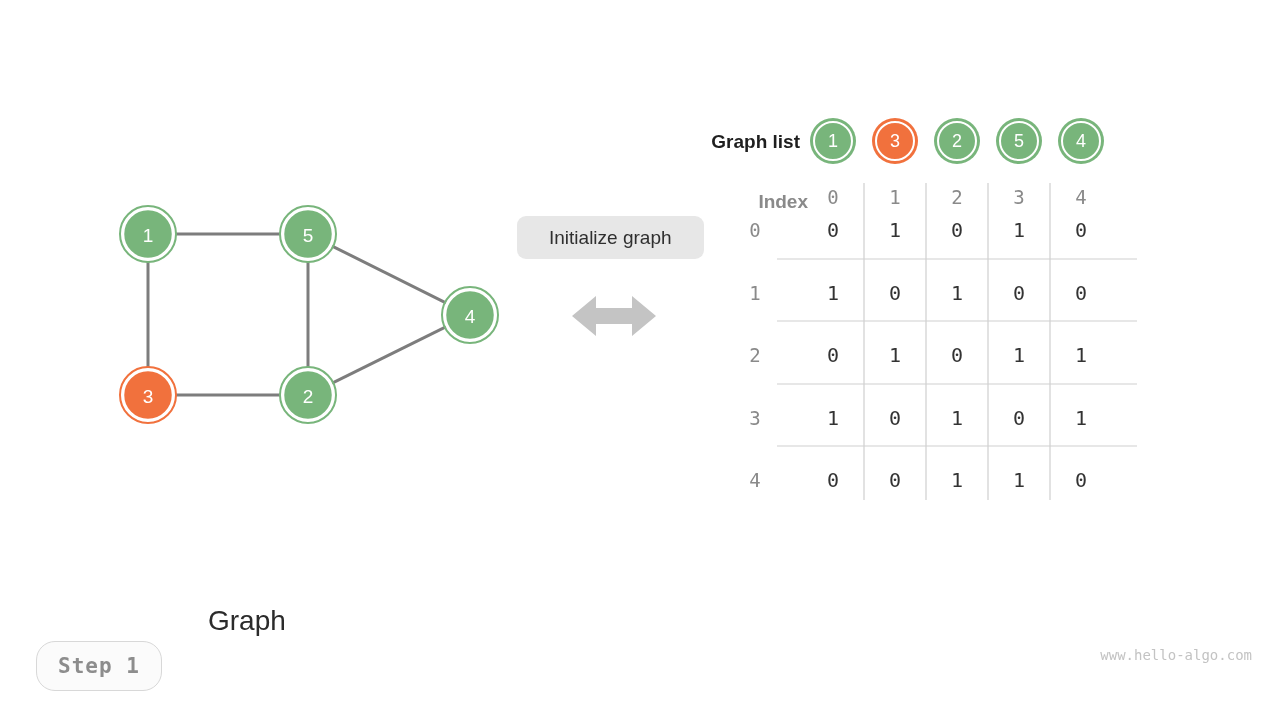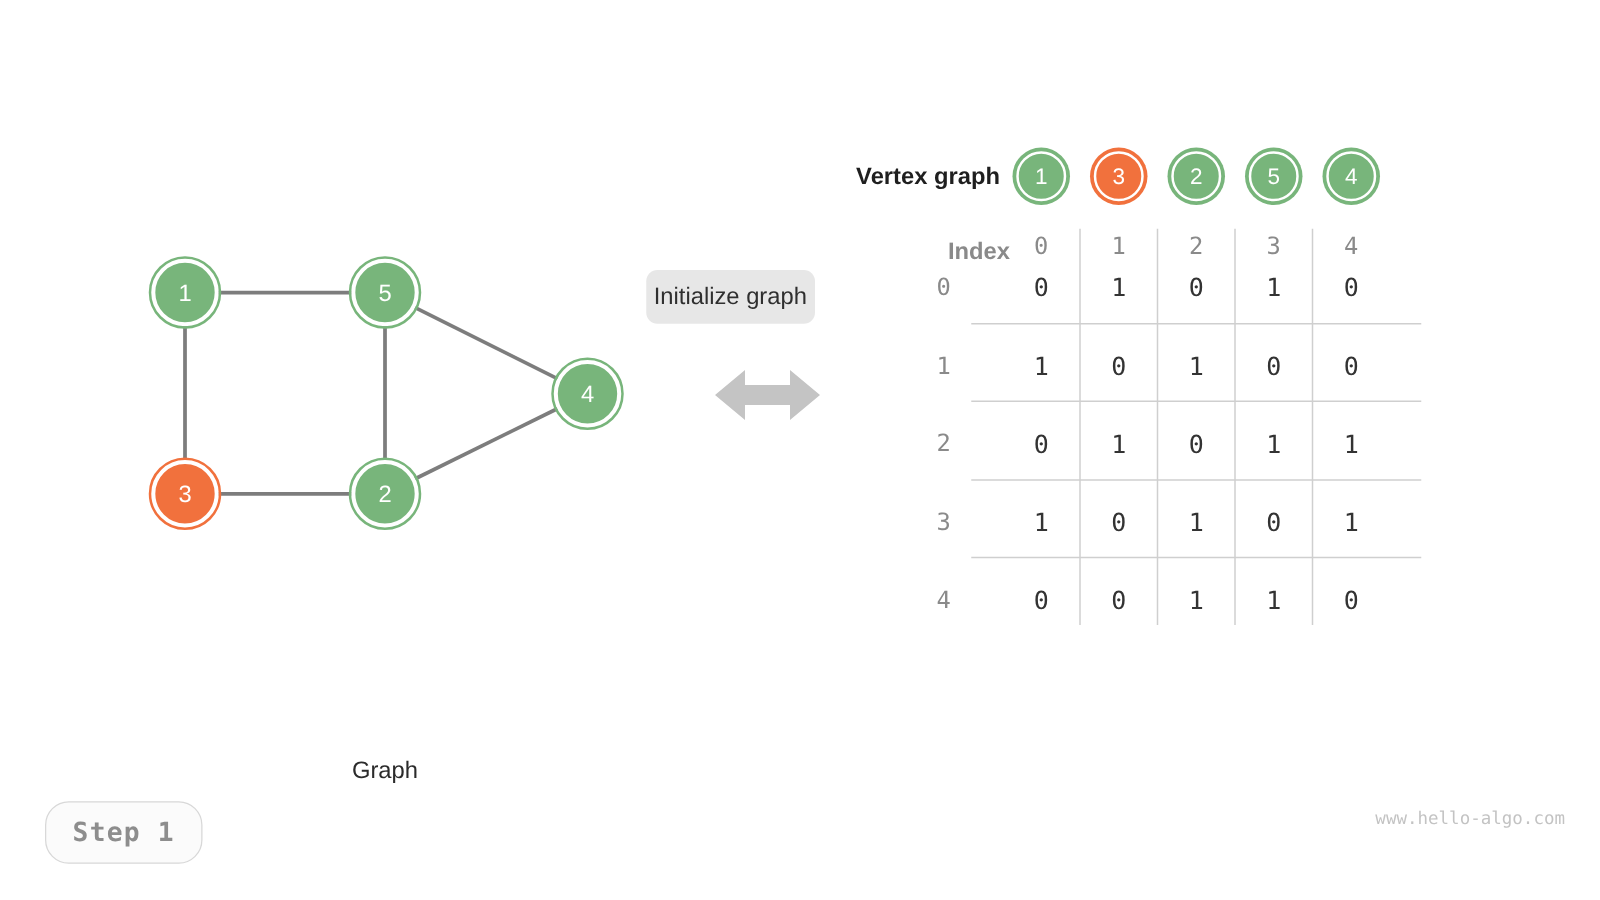--- a/index.html
+++ b/index.html
@@ -38,21 +38,21 @@
     fill: #ffffff;
     text-anchor: middle;
     dominant-baseline: central;
   }
 
   
   #transform-badge {
     position: absolute;
     left: 517px;
     top: 216px;
-    padding: 12px 6px;
+    padding: 12px 32px;
     background: #e7e7e7;
     border-radius: 9px;
     font-size: 19px;
     color: #2f2f2f;
     white-space: nowrap;
     line-height: 1;
   }
   #transform-arrow {
     position: absolute;
     left: 572px;
@@ -145,23 +145,22 @@
     font-size: 20px;
     color: #333333;
     line-height: 1;
   }
 
   #grid-svg { position: absolute; left: 0; top: 0; }
 
   
   .caption {
     position: absolute;
-    font-size: 19px;
+    font-size: 28px;
     color: #2b2b2b;
-    text-align: center;
     line-height: 1;
   }
   #graph-caption { left: 208px; top: 607px; width: 200px; }
   #matrix-caption { left: 840px; top: 607px; width: 200px; }
 
   #step-badge {
     position: absolute;
     left: 36px;
     top: 641px;
     width: 126px;
@@ -240,21 +239,21 @@
     <svg id="grid-svg" width="520" height="470">
         <line x1="224" x2="224" y1="135" y2="452" stroke="#cfcfcf" stroke-width="1.2"></line>
         <line x1="286" x2="286" y1="135" y2="452" stroke="#cfcfcf" stroke-width="1.2"></line>
         <line x1="348" x2="348" y1="135" y2="452" stroke="#cfcfcf" stroke-width="1.2"></line>
         <line x1="410" x2="410" y1="135" y2="452" stroke="#cfcfcf" stroke-width="1.2"></line>
         <line x1="137" x2="497" y1="211" y2="211" stroke="#cfcfcf" stroke-width="1.2"></line>
         <line x1="137" x2="497" y1="273" y2="273" stroke="#cfcfcf" stroke-width="1.2"></line>
         <line x1="137" x2="497" y1="336" y2="336" stroke="#cfcfcf" stroke-width="1.2"></line>
         <line x1="137" x2="497" y1="398" y2="398" stroke="#cfcfcf" stroke-width="1.2"></line>
       </svg>
-    <div class="row-head-label" id="vertex-list-label">Vertex graph</div>
+    <div class="row-head-label" id="vertex-list-label">Graph list</div>
     <div class="row-head-label" id="index-label">Index</div>
     <div id="vertex-chips">
         <div class="vertex-chip green" style="left: 170px;">
           <span class="inner-ring"></span>
           <span class="chip-num">1</span>
         </div>
         <div class="vertex-chip orange" style="left: 232px;">
           <span class="inner-ring"></span>
           <span class="chip-num">3</span>
         </div>

